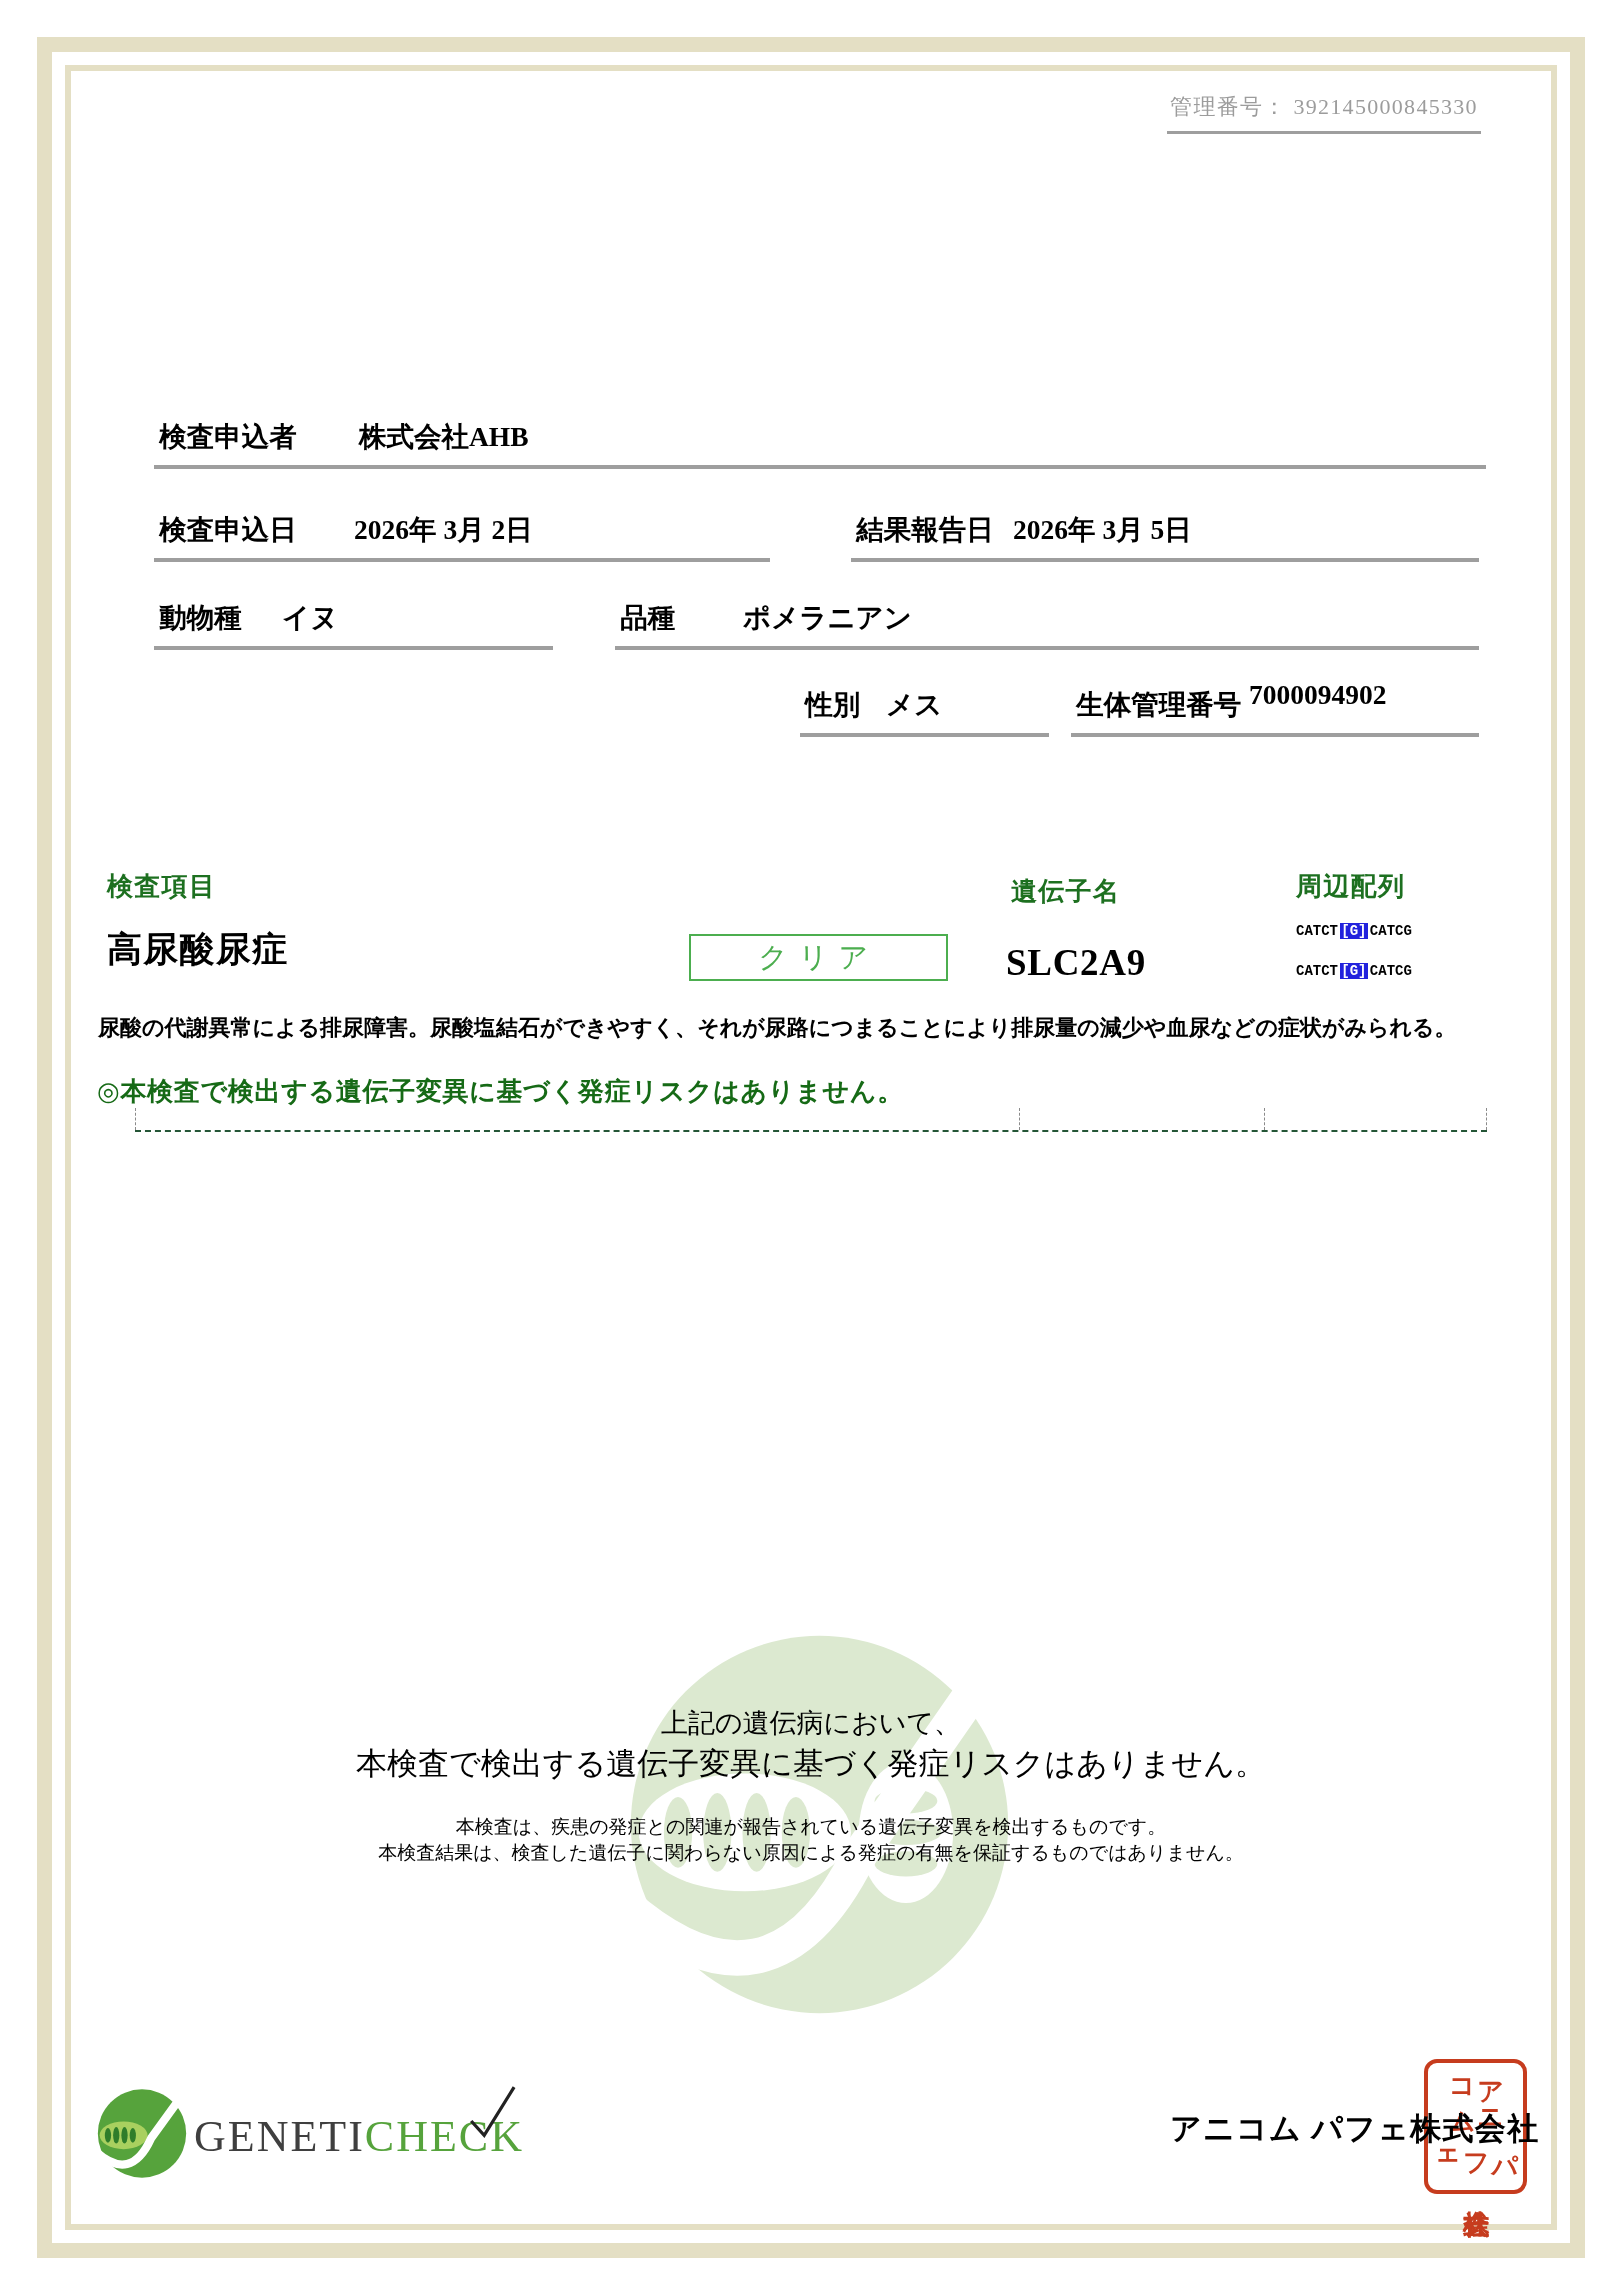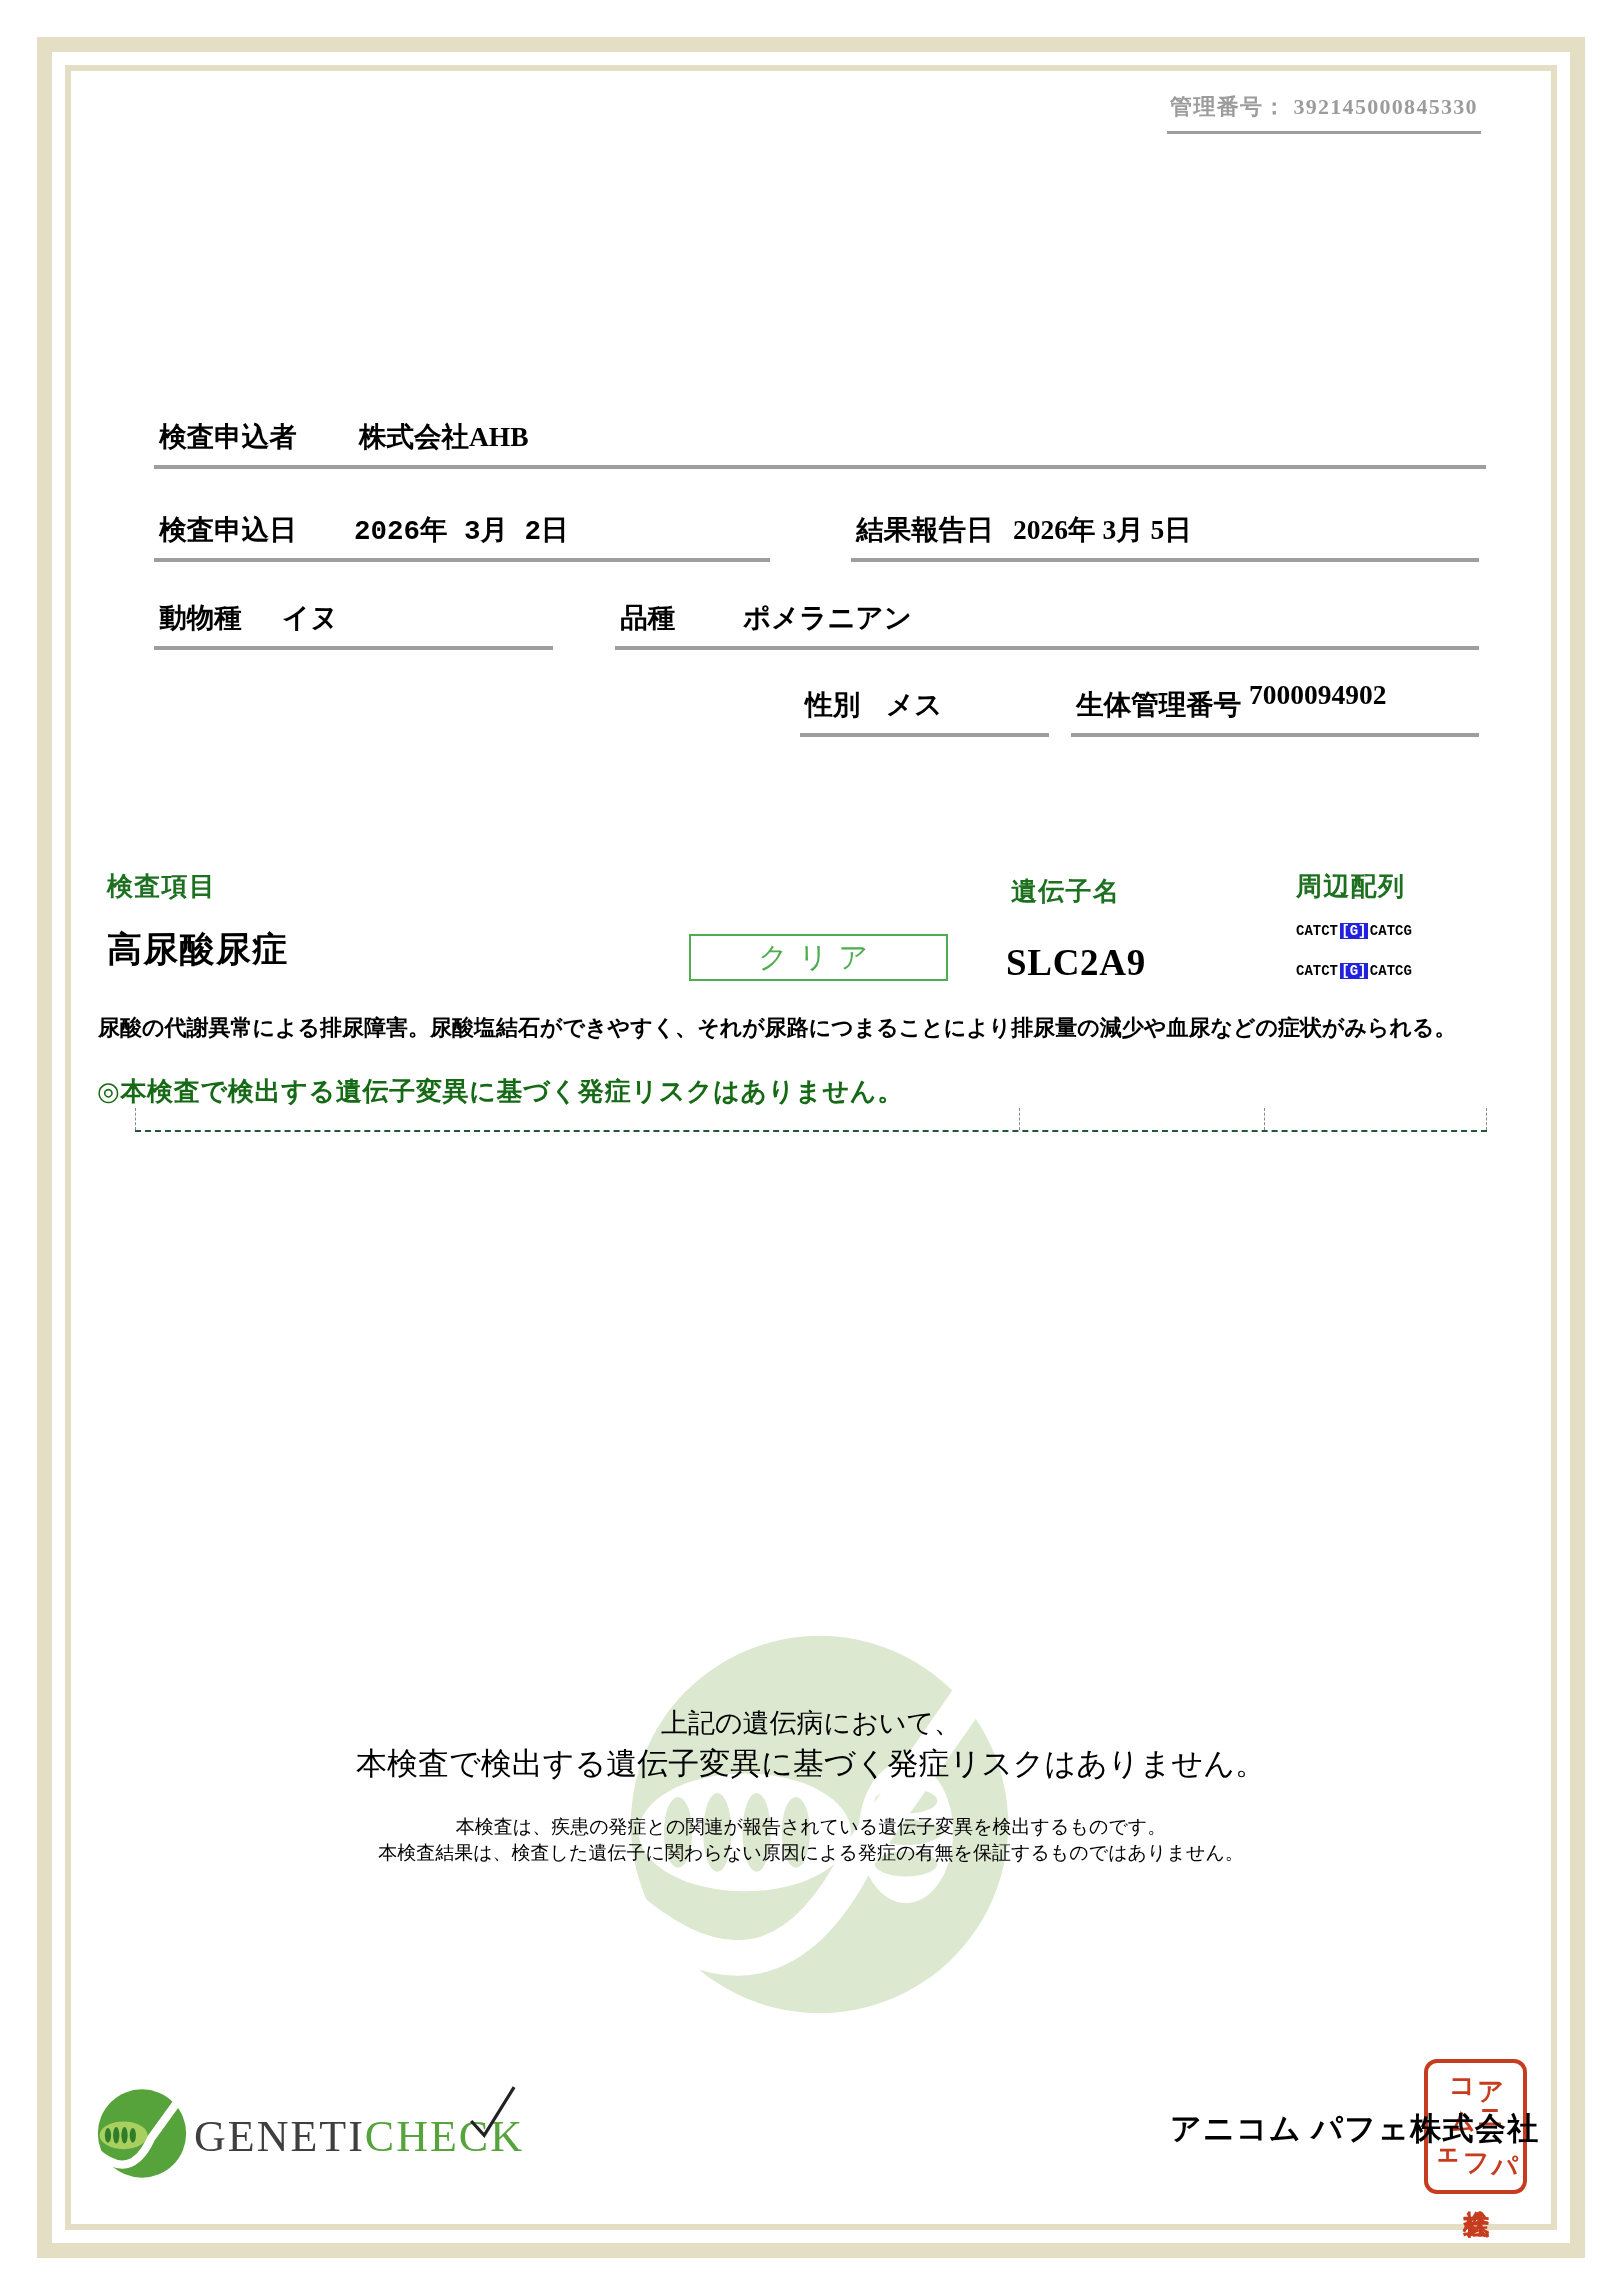--- a/index.html
+++ b/index.html
@@ -7,21 +7,21 @@
     position:relative;width:1622px;height:2295px;background:#ffffff;overflow:hidden;
     font-family:"Liberation Serif","DejaVu Serif",serif;color:#000;
   }
   .abs{position:absolute;}
   
   .frame-outer{position:absolute;left:37px;top:37px;right:37px;bottom:37px;border:15px solid #e4dfc4;}
   .frame-inner{position:absolute;left:65px;top:65px;right:65px;bottom:65px;border:6.5px solid #e4dfc4;}
 
   .ctrl{
     left:1167px;top:92px;width:314px;text-align:center;
-    color:#9c9c9c;font-size:22px;font-weight:bold;letter-spacing:1.3px;
+    color:#9c9c9c;font-size:22px;font-weight:normal;letter-spacing:1.3px;
     border-bottom:3.9px solid #9e9e9e;padding-bottom:9.2px;
   }
   .title{
     left:0;top:211px;width:1622px;text-align:center;
     font-size:75px;font-weight:bold;letter-spacing:3.9px;
   }
   .fieldrow{position:absolute;height:46px;border-bottom:4.6px solid #9e9e9e;font-size:27.5px;font-weight:bold;white-space:nowrap;}
   .fieldrow .lab{position:absolute;left:5.2px;top:0;}
   .fieldrow .val{position:absolute;top:0;}
 
@@ -87,21 +87,21 @@
   </div>
 
 
   <div class="fieldrow" style="left:154px;top:419px;width:1332px;">
     <span class="lab">検査申込者</span>
     <span class="val" style="left:205px;">株式会社AHB</span>
   </div>
 
   <div class="fieldrow" style="left:154px;top:512px;width:616px;">
     <span class="lab">検査申込日</span>
-    <span class="val" style="left:200px;font-family:Liberation Mono, monospace;">2026年 3月 2日</span>
+    <span class="val" style="left:200px;">2026年 3月 2日</span>
   </div>
   <div class="fieldrow" style="left:851px;top:512px;width:628px;">
     <span class="lab">結果報告日</span>
     <span class="val" style="left:162px;">2026年 3月 5日</span>
   </div>
 
   <div class="fieldrow" style="left:154px;top:600px;width:399px;">
     <span class="lab">動物種</span>
     <span class="val" style="left:128px;">イヌ</span>
   </div>

